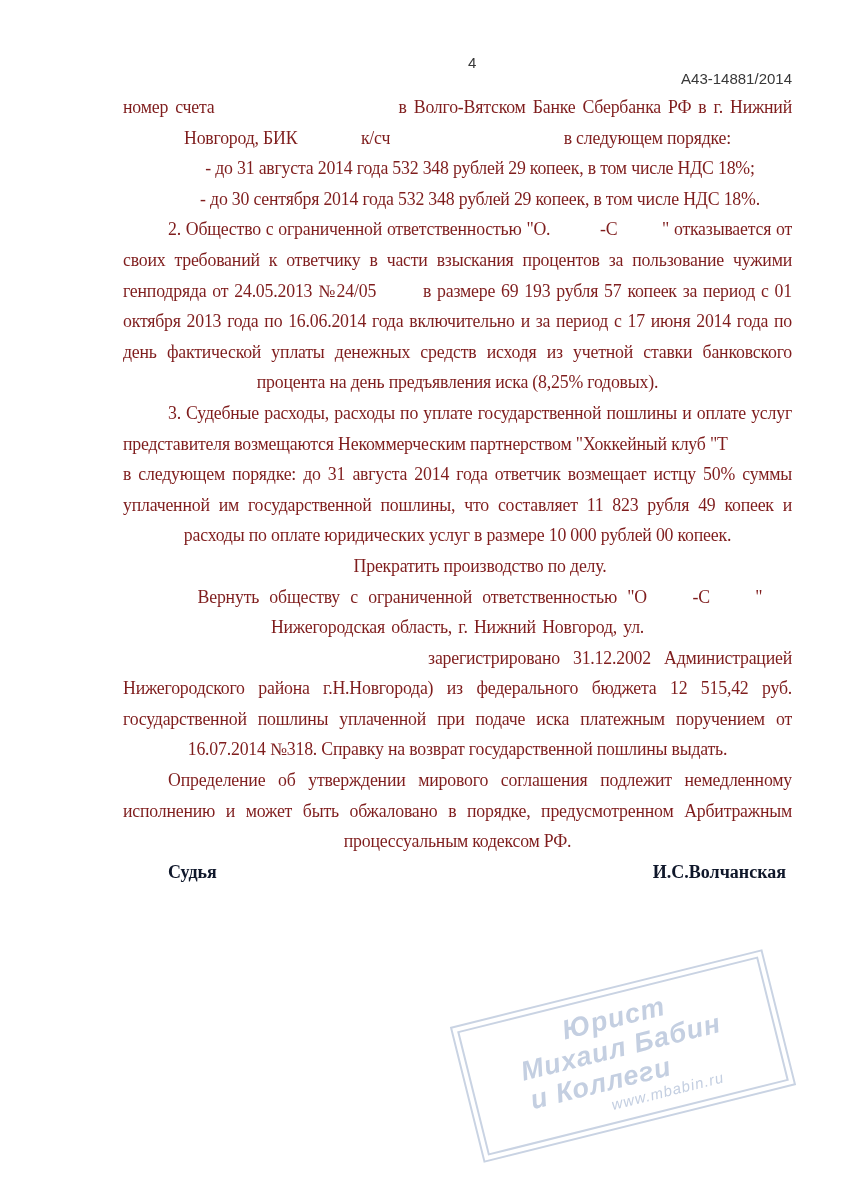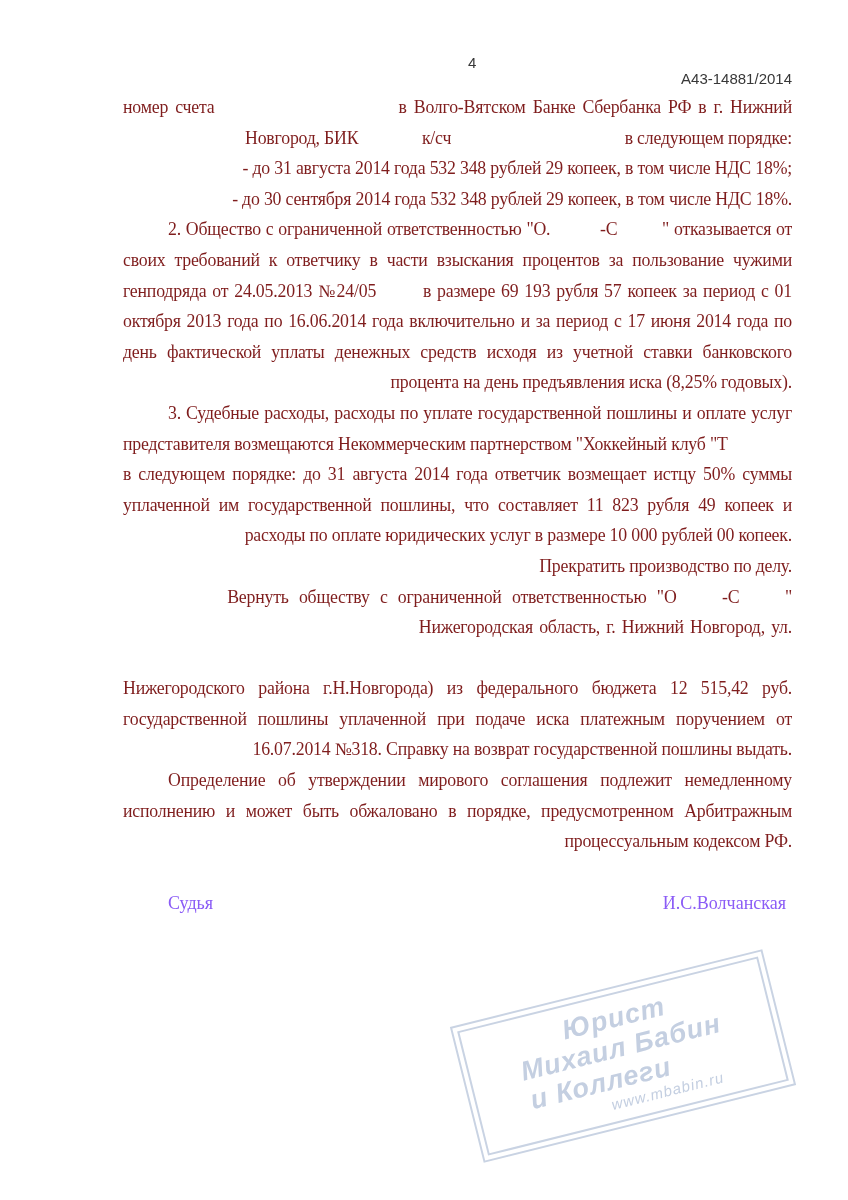--- a/index.html
+++ b/index.html
@@ -12,30 +12,30 @@
   .header {
     position:absolute; top:54px; left:123px; width:669px; height:20px;
     font-family:"Liberation Sans", sans-serif; font-size:15px; color:#383838;
   }
   .pagenum  { position:absolute; left:345px; top:0; }
   .casenum  { position:absolute; right:0;  top:16px; }
   .bodytext {
     position:absolute; top:92px; left:123px; width:669px;
     font-size:17.8px; letter-spacing:-0.2px; color:#7f1d1d;
   }
-  .ln { line-height:30.6px; height:30.6px; overflow:hidden; text-align:right; }
+  .ln { line-height:30.6px; height:30.6px; overflow:hidden; text-align:center; }
   .ln.j   { text-align:justify; text-align-last:justify; }
   .ln.ind { padding-left:45px; }
   .ln.ws6 { word-spacing:6px; }
   .ln.ws2 { word-spacing:2px; }
   .gap { display:inline-block; height:2px; vertical-align:baseline; }
   .sig {
-    position:absolute; top:893px; left:123px; width:669px;
+    position:absolute; top:862px; left:123px; width:669px;
     display:flex; justify-content:space-between;
-    font-weight:normal; font-size:18px; color:#8b5cf6;
+    font-weight:bold; font-size:18px; color:#0f172a;
   }
   .sig .role { margin-left:45px; }
   .sig .name { margin-right:6px; }
   .stamp {
     position:absolute; left:462px; top:986px; width:322px; height:140px;
     transform:rotate(-14deg); transform-origin:center;
     border:2px solid #c9d3e3; padding:4px; background:transparent;
   }
   .stamp-inner {
     width:100%; height:100%; border:2px solid #c9d3e3;
@@ -69,21 +69,21 @@
     <div class="ln j"><span>день фактической уплаты денежных средств исходя из учетной ставки банковского</span></div>
     <div class="ln"><span>процента на день предъявления иска (8,25% годовых).</span></div>
     <div class="ln j ind"><span>3. Судебные расходы, расходы по уплате государственной пошлины и оплате услуг</span></div>
     <div class="ln j"><span>представителя возмещаются Некоммерческим партнерством  "Хоккейный клуб "Т</span> <span class="gap" style="width:60px"></span> </div>
     <div class="ln j"><span>в следующем порядке: до 31 августа 2014 года ответчик возмещает истцу 50% суммы</span></div>
     <div class="ln j"><span>уплаченной им государственной пошлины, что составляет 11 823 рубля 49 копеек и</span></div>
     <div class="ln"><span>расходы по оплате юридических услуг в размере 10 000 рублей 00 копеек.</span></div>
     <div class="ln ind"><span>Прекратить производство по делу.</span></div>
     <div class="ln ind ws6"><span>Вернуть обществу с ограниченной ответственностью "О</span> <span class="gap" style="width:25px"></span> <span>-С</span> <span class="gap" style="width:25px"></span> <span>" (60300</span>  </div>
     <div class="ln ws2"><span>Нижегородская область, г. Нижний Новгород, ул.</span></div>
-    <div class="ln j"><span class="gap" style="width:292px"></span> </div>
+    <div class="ln j"><span class="gap" style="width:292px"></span> <span>зарегистрировано 31.12.2002 Администрацией</span></div>
     <div class="ln j"><span>Нижегородского района г.Н.Новгорода) из федерального бюджета 12 515,42 руб.</span></div>
     <div class="ln j"><span>государственной пошлины уплаченной при подаче иска платежным поручением от</span></div>
     <div class="ln"><span>16.07.2014 №318. Справку на возврат государственной пошлины выдать.</span></div>
     <div class="ln j ind"><span>Определение об утверждении мирового соглашения подлежит немедленному</span></div>
     <div class="ln j"><span>исполнению и может быть обжаловано в порядке, предусмотренном Арбитражным</span></div>
     <div class="ln"><span>процессуальным кодексом РФ.</span></div>
   </div>
 
   <div class="sig">
     <span class="role">Судья</span>

